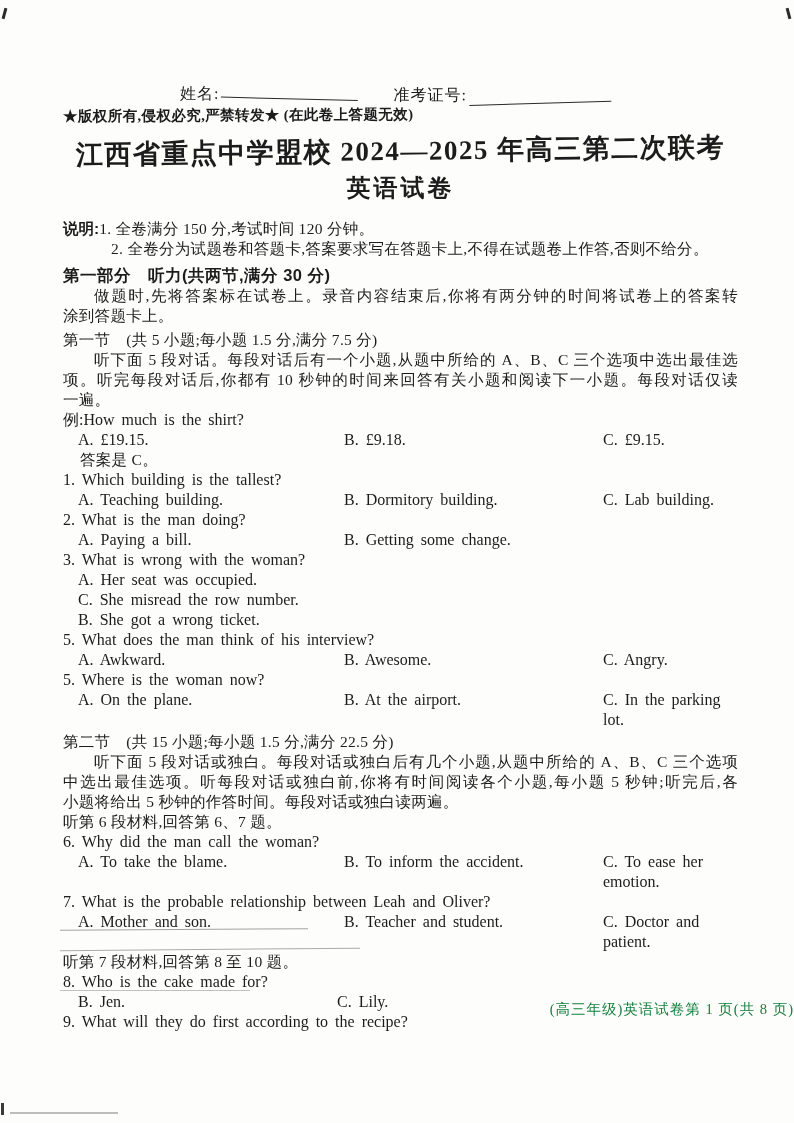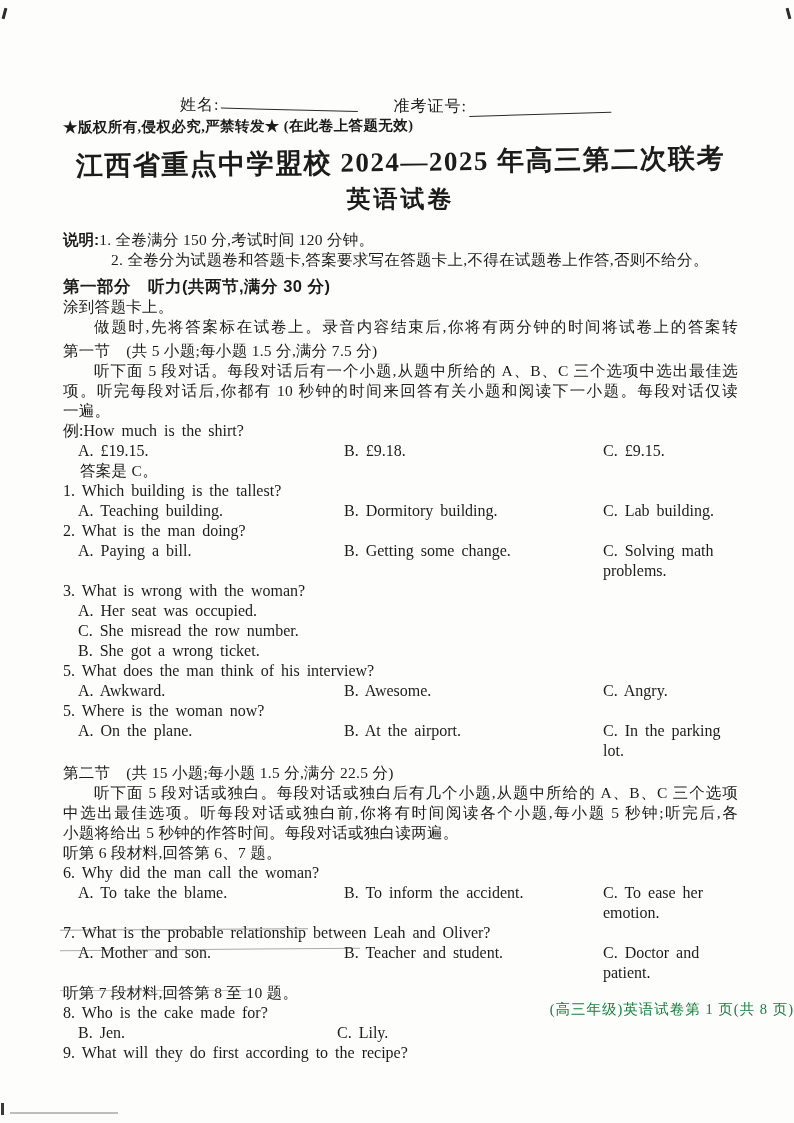--- a/index.html
+++ b/index.html
@@ -1,18 +1,18 @@
 <!DOCTYPE html>
 <html><head>
 <meta charset="utf-8">
 <style>
   html,body{margin:0;padding:0;background:#ffffff;}
   .page{position:relative;width:794px;height:1123px;background:#fdfdfc;overflow:hidden;
         font-family:"Liberation Serif","DejaVu Serif",serif;color:#1c1c1c;}
-  .content{position:absolute;top:96px;left:63px;width:675px;}
+  .content{position:absolute;top:85px;left:63px;width:675px;}
 
   
   .hdr-row{padding-left:117px;font-size:16px;line-height:20px;height:20px;transform:rotate(.35deg);}
   .lbl{letter-spacing:1px;}
   .lbl-id{margin-left:33px;}
   .blank{display:inline-block;height:13px;border-bottom:1.6px solid #2a2a2a;vertical-align:baseline;margin:0 2px;}
   .blank-name{width:137px;transform:rotate(1.1deg);}
   .blank-id{width:142px;transform:rotate(-2.1deg) translateY(3px);}
 
   .copyright{font-size:14.5px;line-height:19px;font-weight:600;letter-spacing:.4px;transform:rotate(-.35deg);}
@@ -73,22 +73,22 @@
 
     <div class="title1">江西省重点中学盟校 2024—2025 年高三第二次联考</div>
     <div class="title2">英语试卷</div>
 
     <div class="note-line" style="margin-top:14px">
       <span class="bold-cn">说明:</span><span class="cn">1. 全卷满分 150 分,考试时间 120 分钟。</span>
     </div>
     <div class="cn indent-num">2. 全卷分为试题卷和答题卡,答案要求写在答题卡上,不得在试题卷上作答,否则不给分。</div>
 
     <div class="part-heading">第一部分　听力(共两节,满分 30 分)</div>
+    <div class="cn ind jz">做题时,先将答案标在试卷上。录音内容结束后,你将有两分钟的时间将试卷上的答案转</div>
     <div class="cn">涂到答题卡上。</div>
-    <div class="cn ind jz">做题时,先将答案标在试卷上。录音内容结束后,你将有两分钟的时间将试卷上的答案转</div>
 
     <div class="sec-heading">第一节　(共 5 小题;每小题 1.5 分,满分 7.5 分)</div>
     <div class="cn ind jz">听下面 5 段对话。每段对话后有一个小题,从题中所给的 A、B、C 三个选项中选出最佳选</div>
     <div class="cn jz">项。听完每段对话后,你都有 10 秒钟的时间来回答有关小题和阅读下一小题。每段对话仅读</div>
     <div class="cn">一遍。</div>
 
     <div class="en">例:How much is the shirt?</div>
     <div class="opts">
       <span class="oa en">A. £19.15.</span>
       <span class="ob en">B. £9.18.</span>
@@ -100,21 +100,20 @@
     <div class="opts">
       <span class="oa en">A. Teaching building.</span>
       <span class="ob en">B. Dormitory building.</span>
       <span class="oc en">C. Lab building.</span>
     </div>
 
     <div class="en">2. What is the man doing?</div>
     <div class="opts">
       <span class="oa en">A. Paying a bill.</span>
       <span class="ob en">B. Getting some change.</span>
-      <span class="oc en">C. Solving math problems.</span>
     </div>
 
     <div class="en">3. What is wrong with the woman?</div>
     <div class="en stack-opt">A. Her seat was occupied.</div>
     <div class="en stack-opt">C. She misread the row number.</div>
     <div class="en stack-opt">B. She got a wrong ticket.</div>
 
     <div class="en">5. What does the man think of his interview?</div>
     <div class="opts">
       <span class="oa en">A. Awkward.</span>

